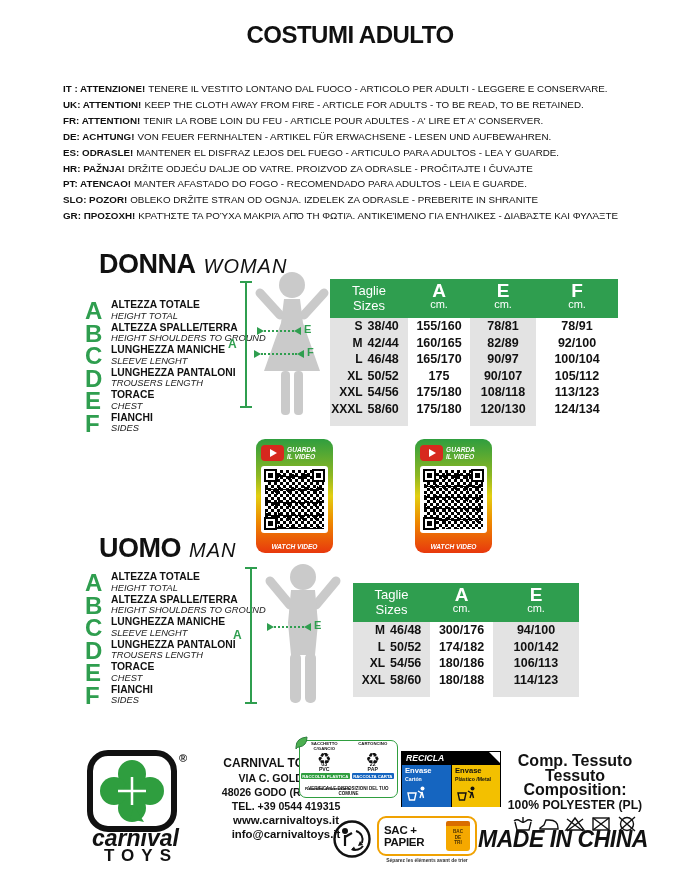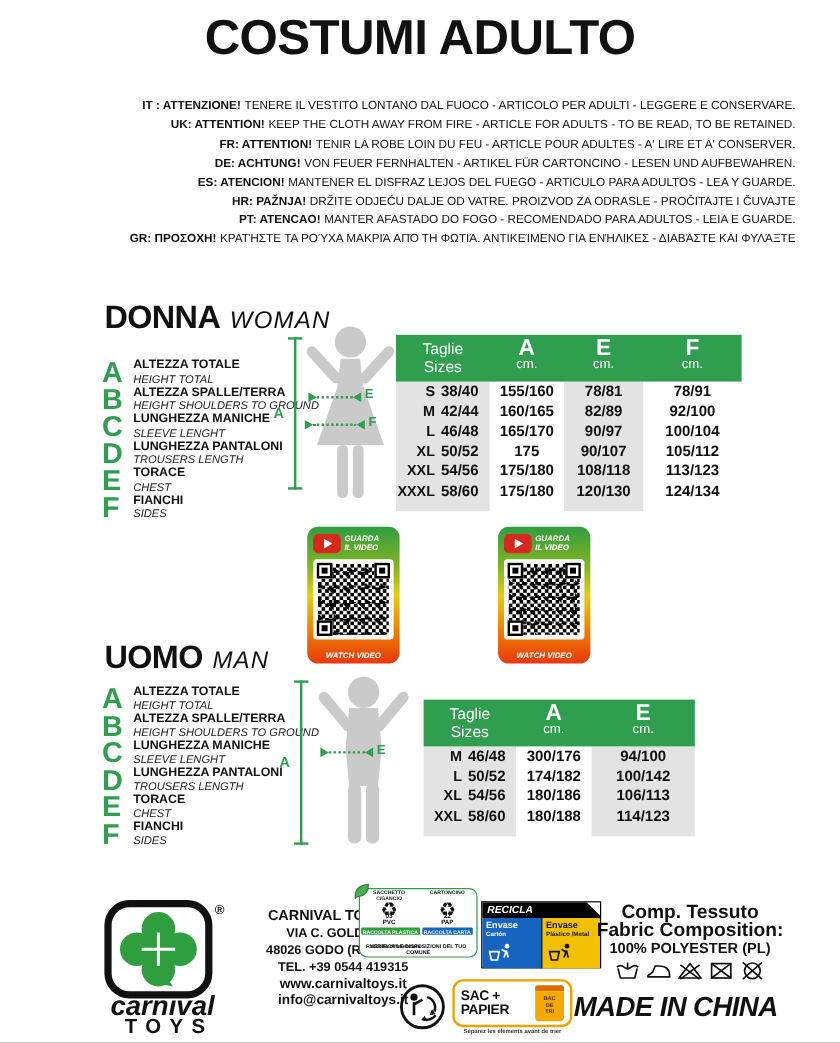--- a/index.html
+++ b/index.html
@@ -1,26 +1,26 @@
 <!DOCTYPE html>
 <html><head>
 <meta charset="utf-8">
 <style>
   html,body{margin:0;padding:0;background:#777;}
   .page{position:relative;width:700px;height:869px;background:#fff;margin:0 auto;
     font-family:"Liberation Sans","DejaVu Sans",sans-serif;color:#111;overflow:hidden;}
   .abs{position:absolute;}
   
-  .title{top:8px;left:0;width:700px;text-align:center;font-size:41px;font-weight:800;letter-spacing:-.5px;}
+  .title{top:21px;left:0;width:700px;text-align:center;font-size:24px;font-weight:800;letter-spacing:-.5px;}
   .subtitle{top:41px;left:0;width:700px;text-align:center;font-size:24px;font-style:italic;font-weight:500;letter-spacing:2px;}
   .warnings{top:81px;left:63px;width:600px;}
-  .warn{font-size:9.8px;line-height:15.9px;white-space:nowrap;text-align:right;}
+  .warn{font-size:9.8px;line-height:15.9px;white-space:nowrap;}
   .warn b{margin-right:3px;}
   
-  .sec-head{font-size:27px;font-weight:800;letter-spacing:-.5px;}
+  .sec-head{font-size:27px;font-weight:800;letter-spacing:-.5px;margin-left:12px;}
   .sec-head .en{font-size:20px;font-weight:400;font-style:italic;letter-spacing:1px;margin-left:8px;}
   
   .mlist{width:185px;}
   .mi{display:flex;height:22.5px;align-items:flex-start;}
   .mi .ltr{width:26px;font-size:24px;line-height:21px;font-weight:800;color:#2f9e4f;flex:none;}
   .mi .txt .l1{font-size:10.3px;font-weight:800;line-height:10.8px;}
   .mi .txt .l2{font-size:9.3px;font-style:italic;line-height:10px;color:#222;}
   
   .dim-v{width:12px;}
   .dim-v .bar{position:absolute;left:5px;top:0;bottom:0;width:2px;background:#2f9e4f;}
@@ -103,24 +103,25 @@
 <body>
 
 <div class="page">
 
   <div class="abs title">COSTUMI ADULTO</div>
 
   <div class="abs warnings">
     <div class="warn"><b>IT : ATTENZIONE!</b><span>TENERE IL VESTITO LONTANO DAL FUOCO - ARTICOLO PER ADULTI - LEGGERE E CONSERVARE.</span></div>
     <div class="warn"><b>UK: ATTENTION!</b><span>KEEP THE CLOTH AWAY FROM FIRE - ARTICLE FOR ADULTS - TO BE READ, TO BE RETAINED.</span></div>
     <div class="warn"><b>FR: ATTENTION!</b><span>TENIR LA ROBE LOIN DU FEU - ARTICLE POUR ADULTES  - A' LIRE ET A' CONSERVER.</span></div>
-    <div class="warn"><b>DE: ACHTUNG!</b><span>VON FEUER FERNHALTEN - ARTIKEL FÜR CARTONCINO  - LESEN UND AUFBEWAHREN.</span></div>
-    <div class="warn"><b>ES: ATENCION!</b><span>MANTENER EL DISFRAZ LEJOS DEL FUEGO -  ARTICULO PARA ADULTOS - LEA Y GUARDE.</span></div>
+    <div class="warn"><b>DE: ACHTUNG!</b><span>VON FEUER FERNHALTEN - ARTIKEL FÜR ERWACHSENE  - LESEN UND AUFBEWAHREN.</span></div>
+    <div class="warn"><b>ES: ODRASLE!</b><span>MANTENER EL DISFRAZ LEJOS DEL FUEGO -  ARTICULO PARA ADULTOS - LEA Y GUARDE.</span></div>
     <div class="warn"><b>HR: PAŽNJA!</b><span>DRŽITE ODJEĆU DALJE OD VATRE. PROIZVOD ZA ODRASLE - PROČITAJTE I ČUVAJTE</span></div>
     <div class="warn"><b>PT: ATENCAO!</b><span>MANTER AFASTADO DO FOGO - RECOMENDADO PARA ADULTOS - LEIA E GUARDE.</span></div>
+    <div class="warn"><b>SLO: POZOR!</b><span>OBLEKO DRŽITE STRAN OD OGNJA. IZDELEK ZA ODRASLE - PREBERITE IN SHRANITE</span></div>
     <div class="warn"><b>GR: ΠΡΟΣΟΧΗ!</b><span>ΚΡΑΤΉΣΤΕ ΤΑ ΡΟΎΧΑ ΜΑΚΡΙΆ ΑΠΌ ΤΗ ΦΩΤΙΆ. ΑΝΤΙΚΕΊΜΕΝΟ ΓΙΑ ΕΝΉΛΙΚΕΣ - ΔΙΑΒΆΣΤΕ ΚΑΙ ΦΥΛΆΞΤΕ</span></div>
   </div>
 
   <div class="abs sec-head" style="left:87px;top:249px;">
     <span>DONNA</span><span class="en">WOMAN</span>
   </div>
 
   <div class="abs mlist" style="left:85px;top:300px;">
     <div class="mi">
         <span class="ltr">A</span>
@@ -531,21 +532,21 @@
         <span style="display:block">BAC</span>
         <span style="display:block">DE</span>
         <span style="display:block">TRI</span>
       </div>
     </div>
   </div>
   <div class="abs sac-note" style="left:377px;top:858px;width:100px;">Séparez les éléments avant de trier</div>
 
   <div class="abs fabric" style="left:495px;top:754px;">
     <div class="f1">Comp. Tessuto</div>
-    <div class="f1">Fabric Composition:</div>
+    <div class="f1">Tessuto Composition:</div>
     <div class="f3">100% POLYESTER (PL)</div>
     <div class="care" style="margin-top:2px;">
       <svg width="24" height="18" viewBox="0 0 24 18">
         <path d="M4 7 L6 15 L18 15 L20 7"></path>
           <path d="M3 6 Q6 3.5 9 6 T15 6 T21 6"></path>
           <path d="M12 2 L12 8"></path>
       </svg>
       <svg width="24" height="18" viewBox="0 0 24 18">
         <path d="M3 14 L21 14 L21 13 Q21 5 12 5 L9 5 L7 10 L3 13 Z"></path>
       </svg>

